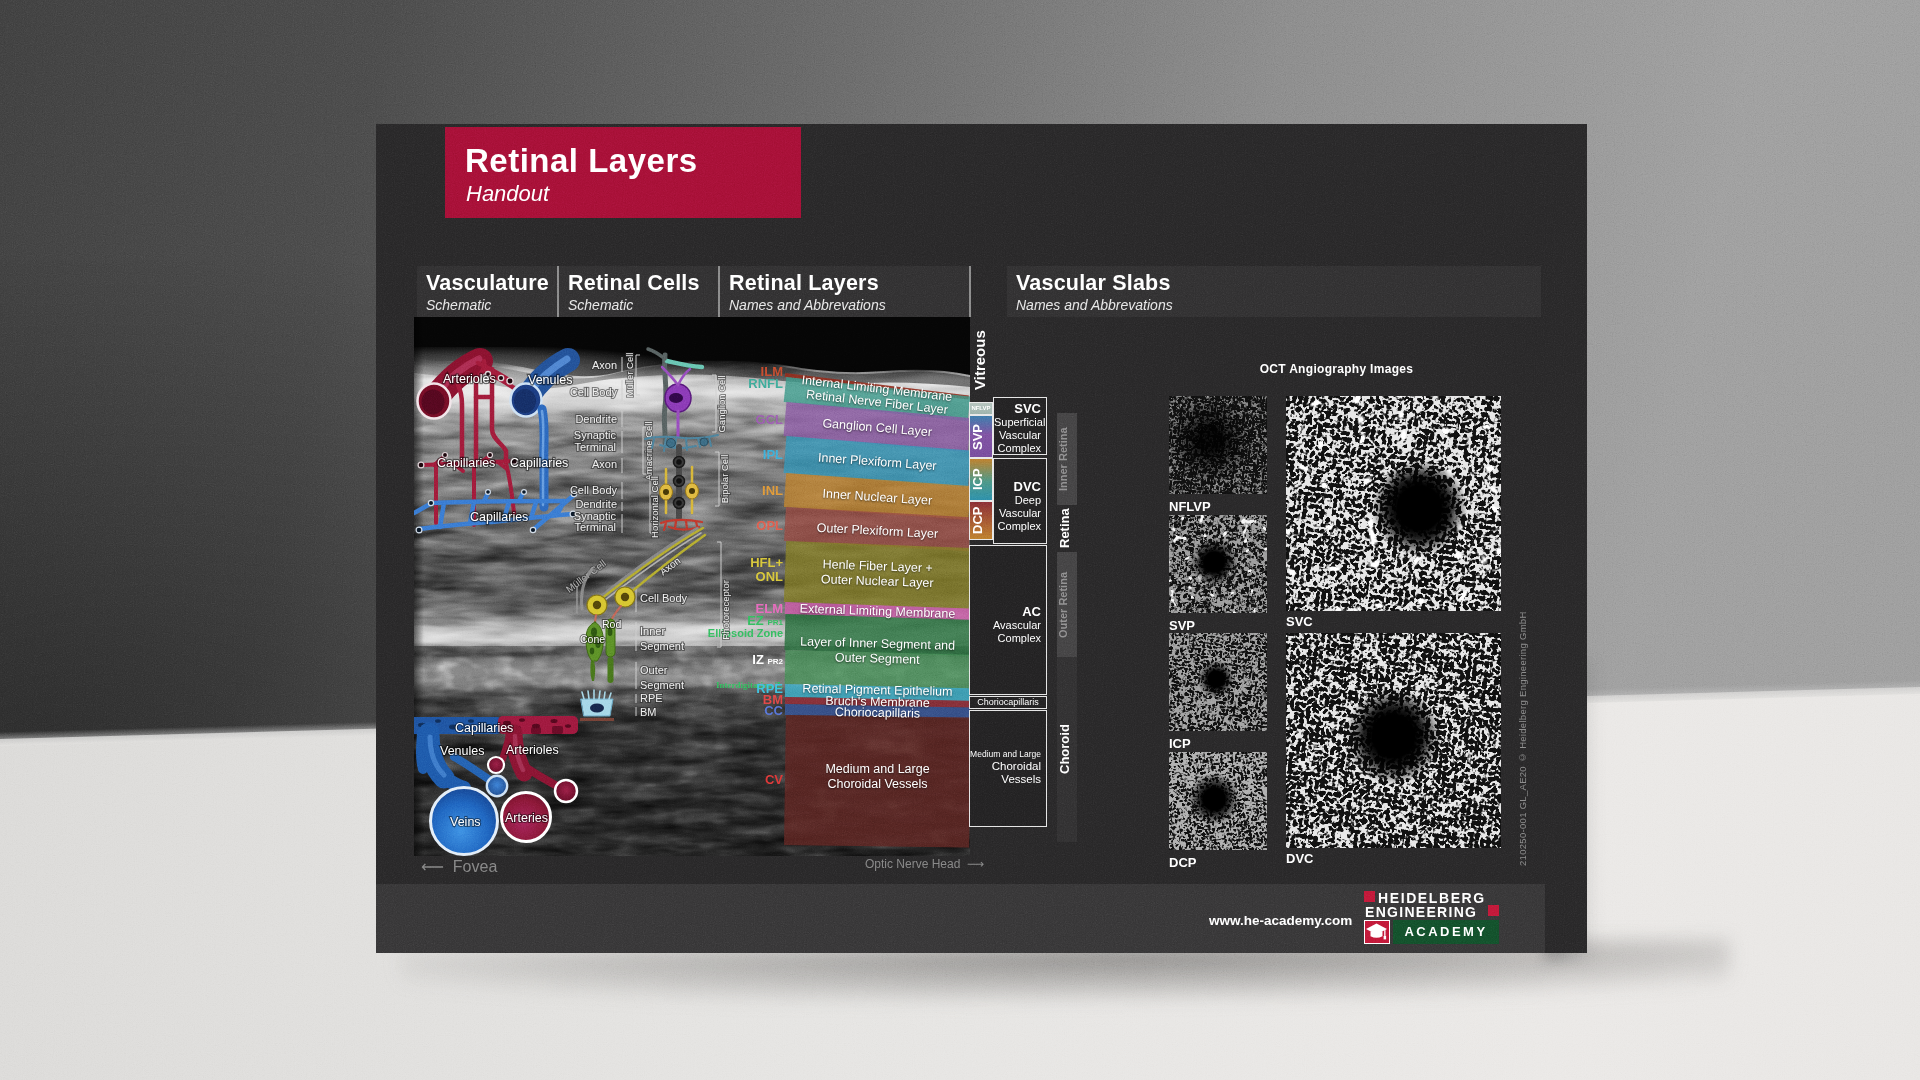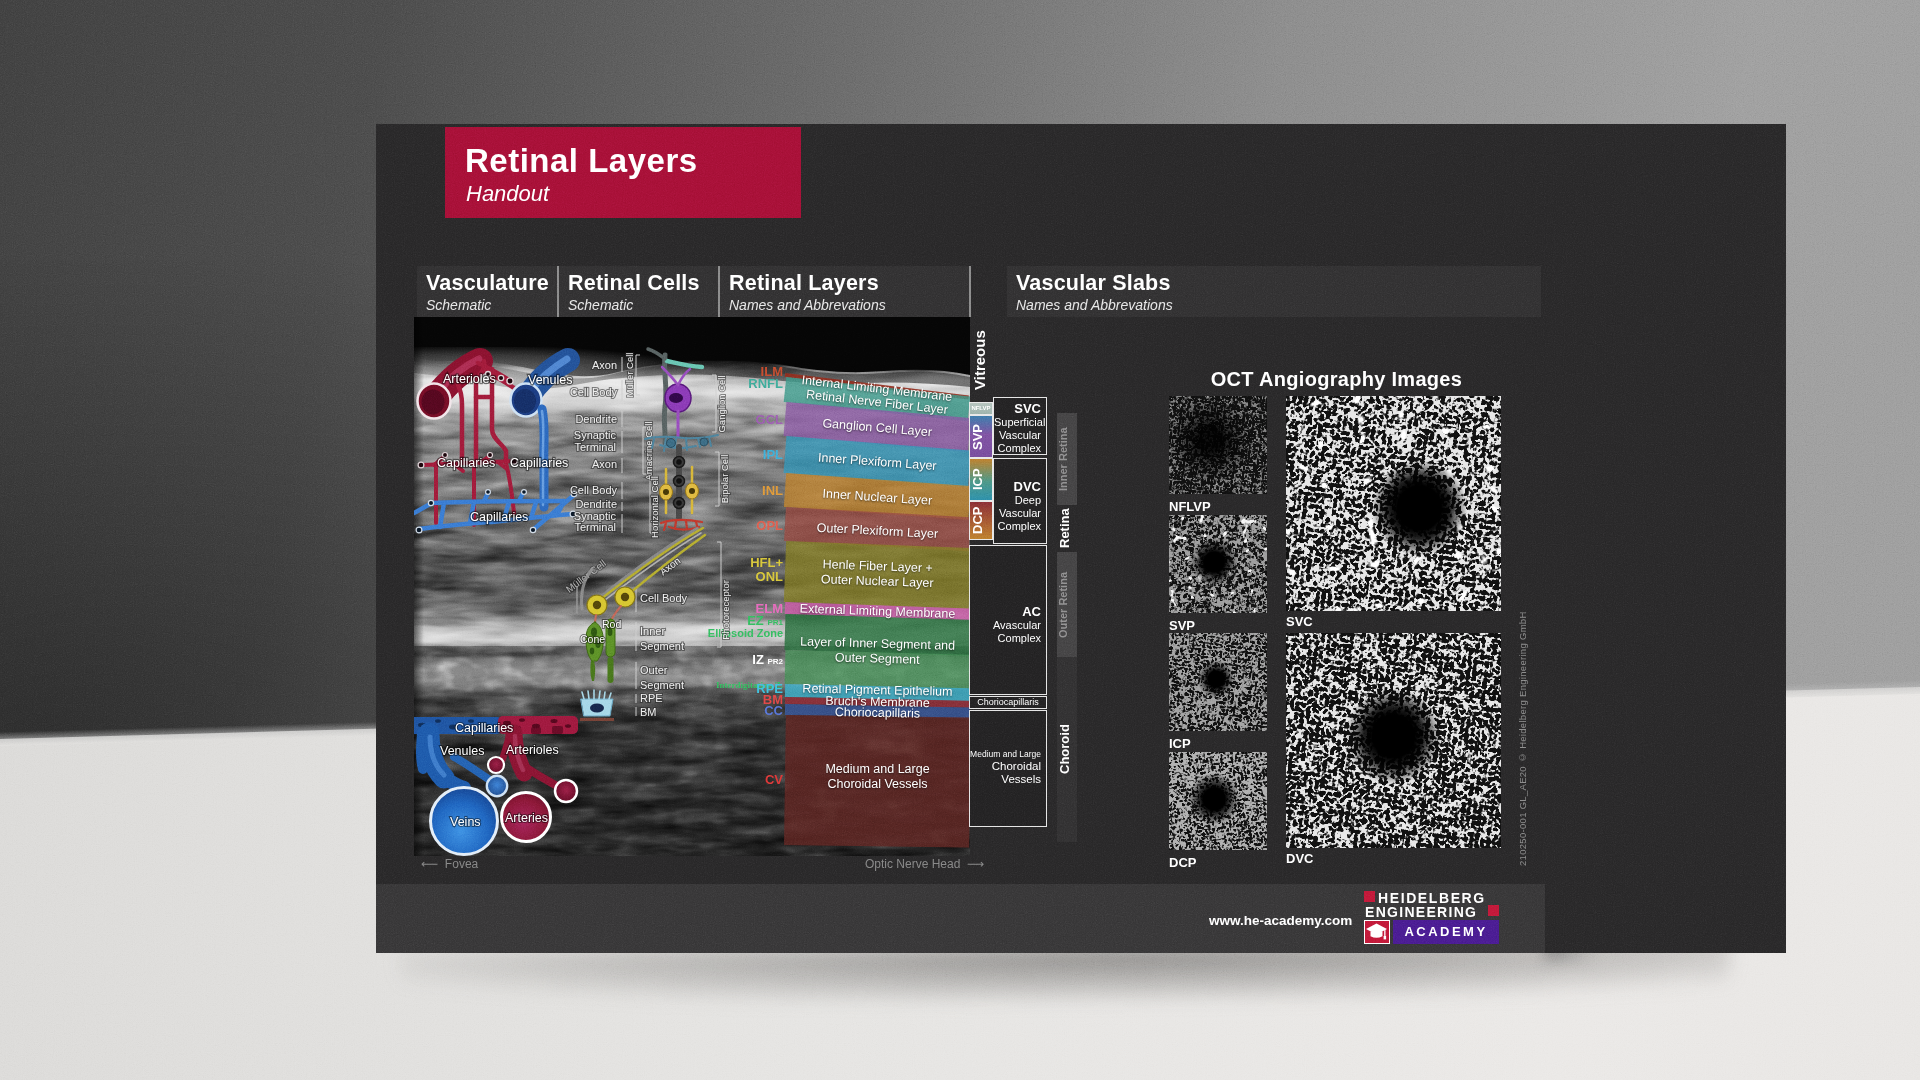--- a/index.html
+++ b/index.html
@@ -18,21 +18,21 @@
      background:linear-gradient(rgba(150,150,150,0),rgba(190,190,190,.55) 50%,rgba(225,224,222,.9));
      transform:rotate(-1.55deg);transform-origin:0 7px;}
   
   .postershadow{left:400px;top:945px;width:1330px;height:55px;
      background:radial-gradient(ellipse at 55% 20%,rgba(75,73,71,.55),rgba(120,118,116,.28) 55%,rgba(180,178,176,0) 80%);
      filter:blur(9px);transform:rotate(-0.5deg);}
   .cornershadow{left:1545px;top:660px;width:70px;height:300px;
      background:linear-gradient(90deg,rgba(55,55,55,.38),rgba(90,90,90,0) 75%);
      filter:blur(7px);}
   
-  .poster{left:376px;top:124px;width:1410px;height:829px;background:#2b2a2b;}
+  .poster{left:376px;top:124px;width:1211px;height:829px;background:#2b2a2b;}
   .redbox{left:69px;top:3px;width:356px;height:91px;background:#aa1139;}
   .redbox h1{margin:16px 0 0 20px;font-size:33px;line-height:36px;color:#fff;font-weight:bold;letter-spacing:.5px;}
   .redbox .sub{margin:2px 0 0 21px;font-size:22px;color:#fff;font-style:italic;}
   
   .tab{top:142px;height:51px;background:#343334;}
   .tab .t1{margin:5px 0 0 9px;font-size:21.5px;font-weight:bold;color:#fff;letter-spacing:.2px;}
   .tab .t2{margin:1px 0 0 9px;font-size:14px;font-style:italic;color:#e8e8e8;}
   .tabdiv{top:142px;width:2px;height:51px;background:#8f8f8f;}
   
   .scan{left:38px;top:193px;width:556px;height:539px;overflow:hidden;background:#444;}
@@ -41,21 +41,21 @@
       #b4b4b4 92px,#8d8d8d 112px,#7d7d7d 150px,#6d6d6d 192px,#616161 238px,#535353 270px,
       #6d6d6d 291px,#989898 303px,#c6c6c6 310px,#d2d2d2 323px,#9d9d9d 331px,#868686 338px,
       #aeaeae 342px,#dedede 353px,#cecece 367px,#757575 376px,#565656 396px,#484848 442px,#3b3b3b 539px);}
   .band{position:absolute;left:371px;width:185px;transform-origin:0 50%;}
   .lbl{position:absolute;left:289px;width:80px;text-align:right;font-weight:bold;font-size:13px;line-height:13px;}
   .bt{position:absolute;left:371px;width:185px;text-align:center;transform-origin:0 50%;font-size:12.5px;line-height:15px;color:#fff;text-shadow:0 1px 2px rgba(0,0,0,.6);}
   
   .footer{left:0;top:760px;width:1169px;height:69px;background:#3a393a;}
   .url{left:833px;top:789px;font-size:13.5px;font-weight:bold;color:#fff;}
   
-  .octatitle{left:793px;top:244px;width:335px;text-align:center;font-size:20px;font-weight:bold;color:#fff;letter-spacing:.3px;}
+  .octatitle{left:793px;top:238px;width:335px;text-align:center;font-size:12px;font-weight:bold;color:#fff;letter-spacing:.3px;}
   .octaimg{background:#111;}
   .octalabel{font-size:13px;font-weight:bold;color:#fff;}
   
   .slabbox{border:1px solid #e6e6e6;background:rgba(20,20,20,.25);color:#fff;text-align:right;}
   .slabbox .b{font-size:13px;font-weight:bold;line-height:15px;}
   .slabbox .s{font-size:11px;line-height:13px;}
   .vert{writing-mode:vertical-rl;transform:rotate(180deg);text-align:center;}
 </style>
 </head>
 <body>
@@ -481,21 +481,21 @@
       <div class="bt" style="top:202px;transform:rotate(3deg);">Outer Plexiform Layer</div>
       <div class="bt" style="top:239px;transform:rotate(2deg);">Henle Fiber Layer +<br>Outer Nuclear Layer</div>
       <div class="bt" style="top:284px;transform:rotate(2deg);">External Limiting Membrane</div>
       <div class="bt" style="top:317px;transform:rotate(1.6deg);">Layer of Inner Segment and<br>Outer Segment</div>
       <div class="bt" style="top:364px;transform:rotate(1.3deg);">Retinal Pigment Epithelium</div>
       <div class="bt" style="top:376px;transform:rotate(1.2deg);">Bruch's Membrane</div>
       <div class="bt" style="top:387px;transform:rotate(1.1deg);">Choriocapillaris</div>
       <div class="bt" style="top:445px;">Medium and Large<br>Choroidal Vessels</div>
     </div>
 
-    <div class="abs" style="left:45px;top:733px;font-size:12px;color:#8a8a8a;">⟵&nbsp; Fovea</div>
+    <div class="abs" style="left:45px;top:733px;font-size:16px;color:#8a8a8a;">⟵&nbsp; Fovea</div>
     <div class="abs" style="left:489px;top:733px;font-size:12px;color:#8a8a8a;">Optic Nerve Head &nbsp;⟶</div>
 
     <div class="abs vert" style="left:595px;top:206px;width:21px;height:60px;font-size:15px;font-weight:bold;color:#fff;">Vitreous</div>
 
     <div class="abs footer"></div>
     <div class="abs url">www.he-academy.com</div>
 
     <div class="abs" style="left:988px;top:766px;width:142px;height:58px;">
       <div style="position:absolute;left:0;top:1px;width:11px;height:11px;background:#c41a3b;"></div>
       <div style="position:absolute;left:14px;top:0;font-size:14px;font-weight:bold;color:#fff;letter-spacing:1.6px;">HEIDELBERG</div>
@@ -504,21 +504,21 @@
       <div style="position:absolute;left:0px;top:30px;width:26px;height:24px;background:#c41a3b;border:1.5px solid #fff;box-sizing:border-box;">
         <svg width="23" height="21" viewBox="0 0 23 21" style="display:block;">
           <g fill="#fff">
           <polygon points="11.5,2.5 22,8 11.5,13.5 1,8"></polygon>
           <path d="M5.5,10.5 L17.5,10.5 L17.5,15.2 Q11.5,18.4 5.5,15.2 Z"></path>
           <rect x="19.2" y="8.2" width="1.3" height="7"></rect>
           <rect x="18.6" y="15" width="2.5" height="3.4"></rect>
         </g>
         </svg>
       </div>
-      <div style="position:absolute;left:29px;top:30px;width:106px;height:24px;background:#4c1d95;color:#fff;font-size:13px;font-weight:bold;letter-spacing:2.5px;text-align:center;line-height:24px;">ACADEMY</div>
+      <div style="position:absolute;left:29px;top:30px;width:106px;height:24px;background:#14532d;color:#fff;font-size:13px;font-weight:bold;letter-spacing:2.5px;text-align:center;line-height:24px;">ACADEMY</div>
     </div>
 
     <div class="abs vert" style="left:1141px;top:455px;width:14px;height:320px;font-size:9.5px;color:#8f8f8f;letter-spacing:.3px;">210250-001 GL_AE20 © Heidelberg Engineering GmbH</div>
 
     <div class="abs" style="left:593px;top:278px;width:22px;height:11px;border:1px solid #e8e8e8;background:linear-gradient(#b8c6c0,#9fb5ae);color:#fff;font-size:6px;font-weight:bold;text-align:center;line-height:11px;">NFLVP</div>
     <div class="abs vert" style="left:593px;top:291px;width:22px;height:41px;border:1px solid #e8e8e8;background:linear-gradient(#7b4fa0,#8255a5 55%,#3f7fae);color:#fff;font-size:13px;font-weight:bold;">SVP</div>
     <div class="abs vert" style="left:593px;top:334px;width:22px;height:41px;border:1px solid #e8e8e8;background:linear-gradient(#2f93ad,#4f9a8a 45%,#c08430);color:#fff;font-size:13px;font-weight:bold;">ICP</div>
     <div class="abs vert" style="left:593px;top:377px;width:22px;height:37px;border:1px solid #e8e8e8;background:linear-gradient(#c08430,#a85a34 50%,#8e3038);color:#fff;font-size:13px;font-weight:bold;">DCP</div>
 
     <div class="abs slabbox" style="left:617px;top:273px;width:47px;height:53px;padding:3px 5px 0 0;">

